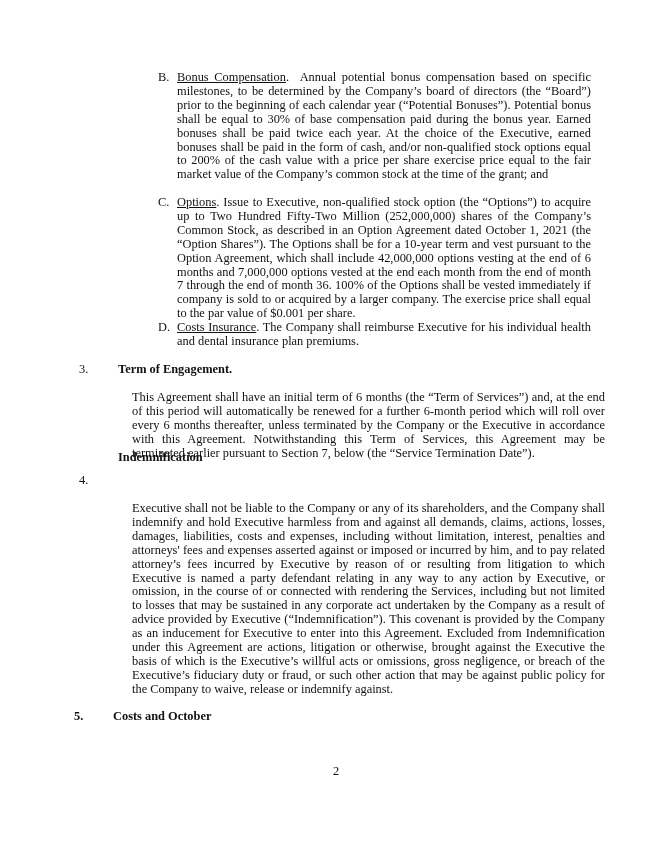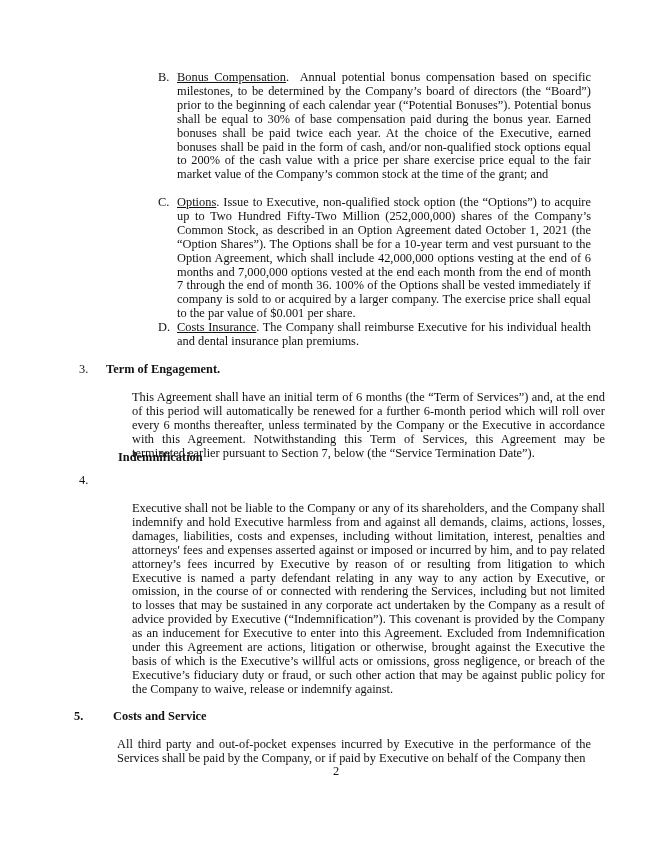--- a/index.html
+++ b/index.html
@@ -29,25 +29,24 @@
     <span class="lbl">C.</span>
     <div class="txt"><span class="u">Options</span><span style="white-space:pre">. </span><span>Issue to Executive, non-qualified stock option (the “Options”) to acquire up to Two Hundred Fifty-Two Million (252,000,000) shares of the Company’s Common Stock, as described in an Option Agreement dated October 1, 2021 (the “Option Shares”). The Options shall be for a 10-year term and vest pursuant to the Option Agreement, which shall include 42,000,000 options vesting at the end of 6 months and 7,000,000 options vested at the end each month from the end of month 7 through the end of month 36. 100% of the Options shall be vested immediately if company is sold to or acquired by a larger company. The exercise price shall equal to the par value of $0.001 per share.</span></div>
   </div>
 
   <div class="sub" style="top:321px;">
     <span class="lbl">D.</span>
     <div class="txt"><span class="u">Costs Insurance</span><span style="white-space:pre">. </span><span>The Company shall reimburse Executive for his individual health and dental insurance plan premiums.</span></div>
   </div>
 
   <span class="sec-num" style="left:79px; top:363px;">3.</span>
-  <span class="sec-head" style="left:106px; top:363px;">Term of Engagement.</span>
+  <span class="sec-head" style="left:118px; top:363px;">Term of Engagement.</span>
   <div class="body" style="top:391px;">This Agreement shall have an initial term of 6 months (the “Term of Services”) and, at the end of this period will automatically be renewed for a further 6-month period which will roll over every 6 months thereafter, unless terminated by the Company or the Executive in accordance with this Agreement.  Notwithstanding this Term of Services, this Agreement may be terminated earlier pursuant to Section 7, below (the “Service Termination Date”).</div>
 
   <span class="sec-num" style="left:79px; top:474px;">4.</span>
   <span class="sec-head" style="left:118px; top:451px;">Indemnification</span>
   <div class="body" style="top:502px;">Executive shall not be liable to the Company or any of its shareholders, and the Company shall indemnify and hold Executive harmless from and against all demands, claims, actions, losses, damages, liabilities, costs and expenses, including without limitation, interest, penalties and attorneys' fees and expenses asserted against or imposed or incurred by him, and to pay related attorney’s fees incurred by Executive by reason of or resulting from litigation to which Executive is named a party defendant relating in any way to any action by Executive, or omission, in the course of or connected with rendering the Services, including but not limited to losses that may be sustained in any corporate act undertaken by the Company as a result of advice provided by Executive (“Indemnification”). This covenant is provided by the Company as an inducement for Executive to enter into this Agreement. Excluded from Indemnification under this Agreement are actions, litigation or otherwise, brought against the Executive the basis of which is the Executive’s willful acts or omissions, gross negligence, or breach of the Executive’s fiduciary duty or fraud, or such other action that may be against public policy for the Company to waive, release or indemnify against.</div>
 
   <span class="sec-num" style="left:74px; top:710px; font-weight:bold;">5.</span>
-  <span class="sec-head" style="left:113px; top:710px;">Costs and Service</span>
-  <div class="body" style="top:738px; left:117px; width:474px;">All third party and out-of-pocket expenses incurred by Executive in the performance of the Services shall be paid by the Company, or if paid by Executive on behalf of the Company then</div>
+  <span class="sec-head" style="left:113px; top:710px;">Costs and October</span>
 
   <div class="pnum">2</div>
 </div>
 
 </body></html>

